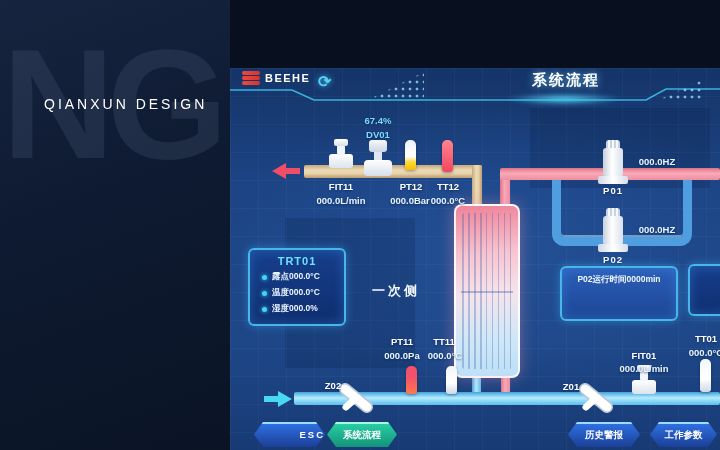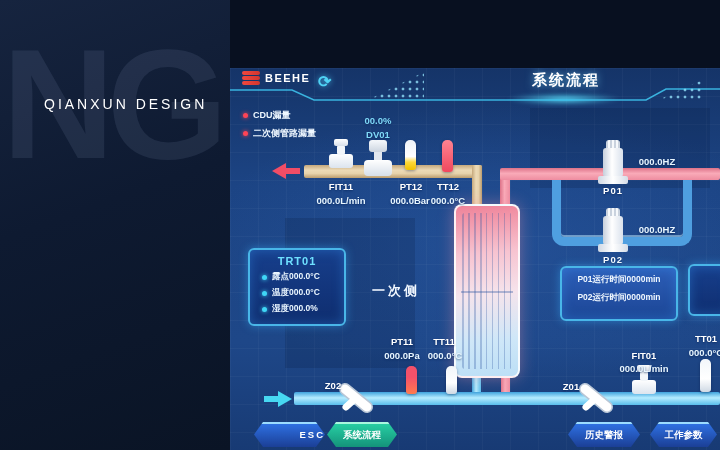--- a/index.html
+++ b/index.html
@@ -158,47 +158,37 @@
     <div class="logo-text">BEEHE</div>
     <div class="refresh">⟳</div>
     <div class="dots" style="left:142px;top:4px;width:52px;height:26px;"></div>
     <div class="dots" style="left:424px;top:12px;width:48px;height:22px;"></div>
     <svg class="hdr-line" width="490" height="40">
       <polyline points="0,22 62,22 84,32 416,32 436,21 490,21" fill="none" stroke="#3fc8f2" stroke-width="1.5" opacity="0.85"></polyline>
     </svg>
     <div class="title-glow"></div>
     <div class="ui-title">系统流程</div>
 
-    <div class="legend">
-      <div class="legend-row">
-        <div class="legend-dot"></div>
-        <span>CDU漏量</span>
-      </div>
-      <div class="legend-row">
-        <div class="legend-dot"></div>
-        <span>二次侧管路漏量</span>
-      </div>
-    </div>
 
     <svg class="strainer" style="left:40px;top:93px;" width="32" height="20">
       <polygon points="2,10 16,2 16,7 30,7 30,13 16,13 16,18" fill="#f14d66"></polygon>
     </svg>
     <div class="pipe warm-h" style="left:74px;top:97px;width:178px;height:13px;"></div>
     <div class="pipe warm-v" style="left:242px;top:97px;width:10px;height:42px;"></div>
 
     <div class="fitdev" style="left:99px;top:86px;"></div>
     <div class="valve" style="left:134px;top:72px;">
       <div class="valve-act"></div>
         <div class="valve-neck"></div>
         <div class="valve-body"></div>
     </div>
     <div class="probe p-yellow" style="left:175px;top:72px;height:30px;"></div>
     <div class="probe p-red" style="left:212px;top:72px;height:32px;"></div>
 
-    <div class="svalue cyan" style="left:128px;top:47px;width:40px;">00.0%</div>
+    <div class="svalue cyan" style="left:128px;top:47px;width:40px;">67.4%</div>
     <div class="slabel cyan" style="left:128px;top:61px;width:40px;">DV01</div>
     <div class="slabel" style="left:86px;top:113px;width:50px;">FIT11</div>
     <div class="svalue" style="left:78px;top:127px;width:66px;">000.0L/min</div>
     <div class="slabel" style="left:162px;top:113px;width:38px;">PT12</div>
     <div class="svalue" style="left:154px;top:127px;width:52px;">000.0Bar</div>
     <div class="slabel" style="left:198px;top:113px;width:40px;">TT12</div>
     <div class="svalue" style="left:194px;top:127px;width:48px;">000.0°C</div>
 
     <div class="loop"></div>
     <div class="pipe hot-v" style="left:270px;top:104px;width:10px;height:36px;"></div>
@@ -238,21 +228,20 @@
         <div class="trt-dot"></div>
         <span>温度000.0°C</span>
       </div>
       <div class="trt-row">
         <div class="trt-dot"></div>
         <span>湿度000.0%</span>
       </div>
     </div>
 
     <div class="hud light" style="left:330px;top:198px;width:118px;height:55px;">
-      <div class="rt-line">P01运行时间0000min</div>
       <div class="rt-line">P02运行时间0000min</div>
     </div>
     <div class="hud" style="left:458px;top:196px;width:44px;height:52px;"></div>
 
     <svg class="strainer" style="left:32px;top:321px;" width="32" height="20">
       <polygon points="30,10 16,2 16,7 2,7 2,13 16,13 16,18" fill="#47d8f2"></polygon>
     </svg>
     <div class="pipe cold-h" style="left:64px;top:324px;width:426px;height:13px;"></div>
 
     <div class="slabel" style="left:88px;top:312px;width:30px;">Z02</div>

